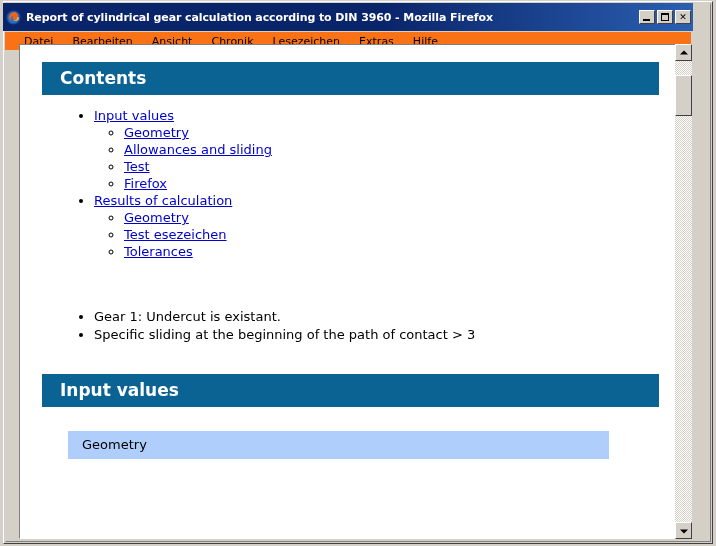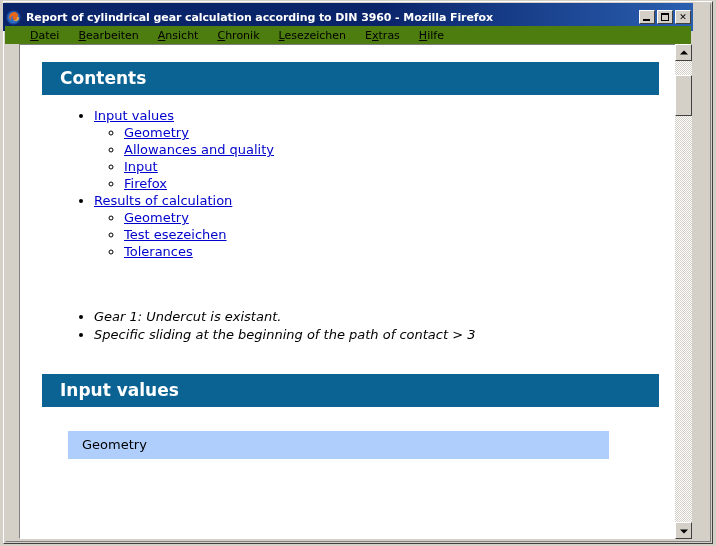--- a/index.html
+++ b/index.html
@@ -113,27 +113,27 @@
     left: 3px; top: 2px;
     width: 8px; height: 8px;
     border: 1px solid #000;
     border-top-width: 2px;
     box-sizing: border-box;
   }
 
   
   .menubar {
     position: absolute;
-    left: 5px; top: 26px;
+    left: 5px; top: 32px;
     width: 686px;
     height: 18px;
-    background: #4d7c0f;
+    background: #f97316;
     display: flex;
     align-items: center;
-    padding-left: 25px;
+    padding-left: 19px;
     box-sizing: border-box;
   }
   .menu-item {
     font-size: 11px;
     color: #000;
     font-family: "DejaVu Sans", sans-serif;
     margin-right: 19px;
     white-space: nowrap;
     cursor: default;
   }
@@ -213,21 +213,20 @@
     color: #0000cc;
     text-decoration: underline;
     font-family: "DejaVu Sans", sans-serif;
     font-size: 13px;
   }
 
   ul.msg-list {
     margin: 17px 0 0 0;
     padding-left: 74px;
     list-style-type: disc;
-    font-style: italic;
   }
   ul.msg-list > li {
     font-size: 13px;
     line-height: 18px;
     color: #000;
     font-family: "DejaVu Sans", sans-serif;
   }
 
   .sp-contents-to-msgs { height: 31px; }
   .sp-msgs-to-input { height: 30px; }
@@ -346,22 +345,22 @@
 
       <div class="sp-top"></div>
 
       <div class="h-bar">Contents</div>
 
       <ul class="toc-l1">
         <li>
           <a class="toc-link" href="#">Input values</a>
           <ul class="toc-l2">
             <li><a class="toc-link" href="#">Geometry</a></li>
-            <li><a class="toc-link" href="#">Allowances and quality</a></li>
-            <li><a class="toc-link" href="#">Input</a></li>
+            <li><a class="toc-link" href="#">Allowances and sliding</a></li>
+            <li><a class="toc-link" href="#">Test</a></li>
             <li><a class="toc-link" href="#">Firefox</a></li>
           </ul>
         </li>
         <li>
           <a class="toc-link" href="#">Results of calculation</a>
           <ul class="toc-l2">
             <li><a class="toc-link" href="#">Geometry</a></li>
             <li><a class="toc-link" href="#">Test esezeichen</a></li>
             <li><a class="toc-link" href="#">Tolerances</a></li>
           </ul>

